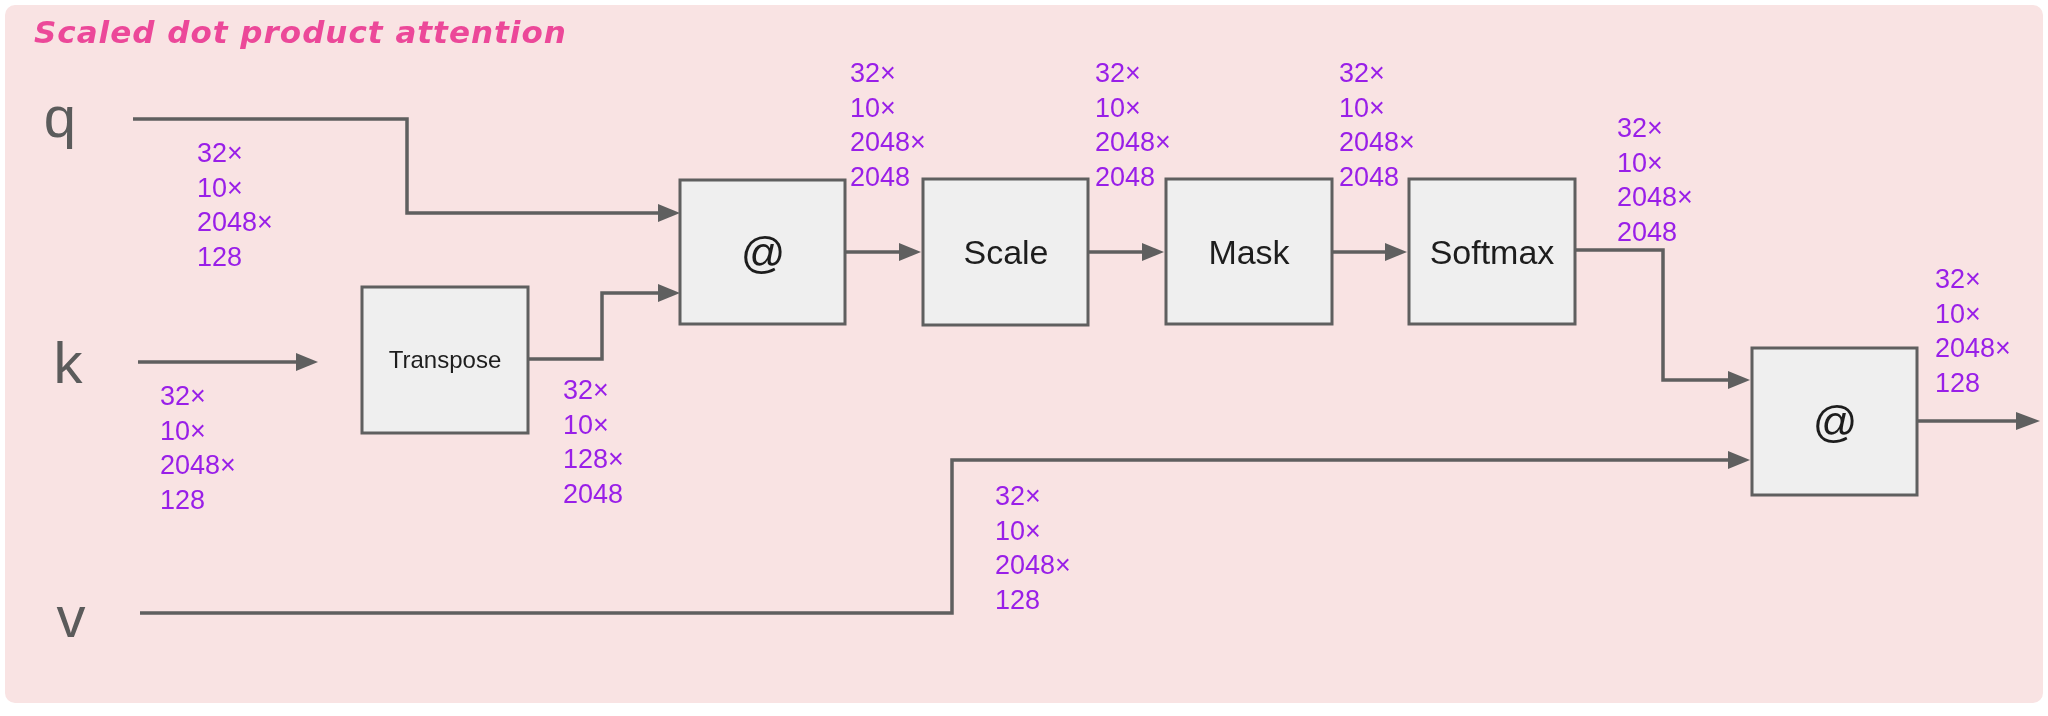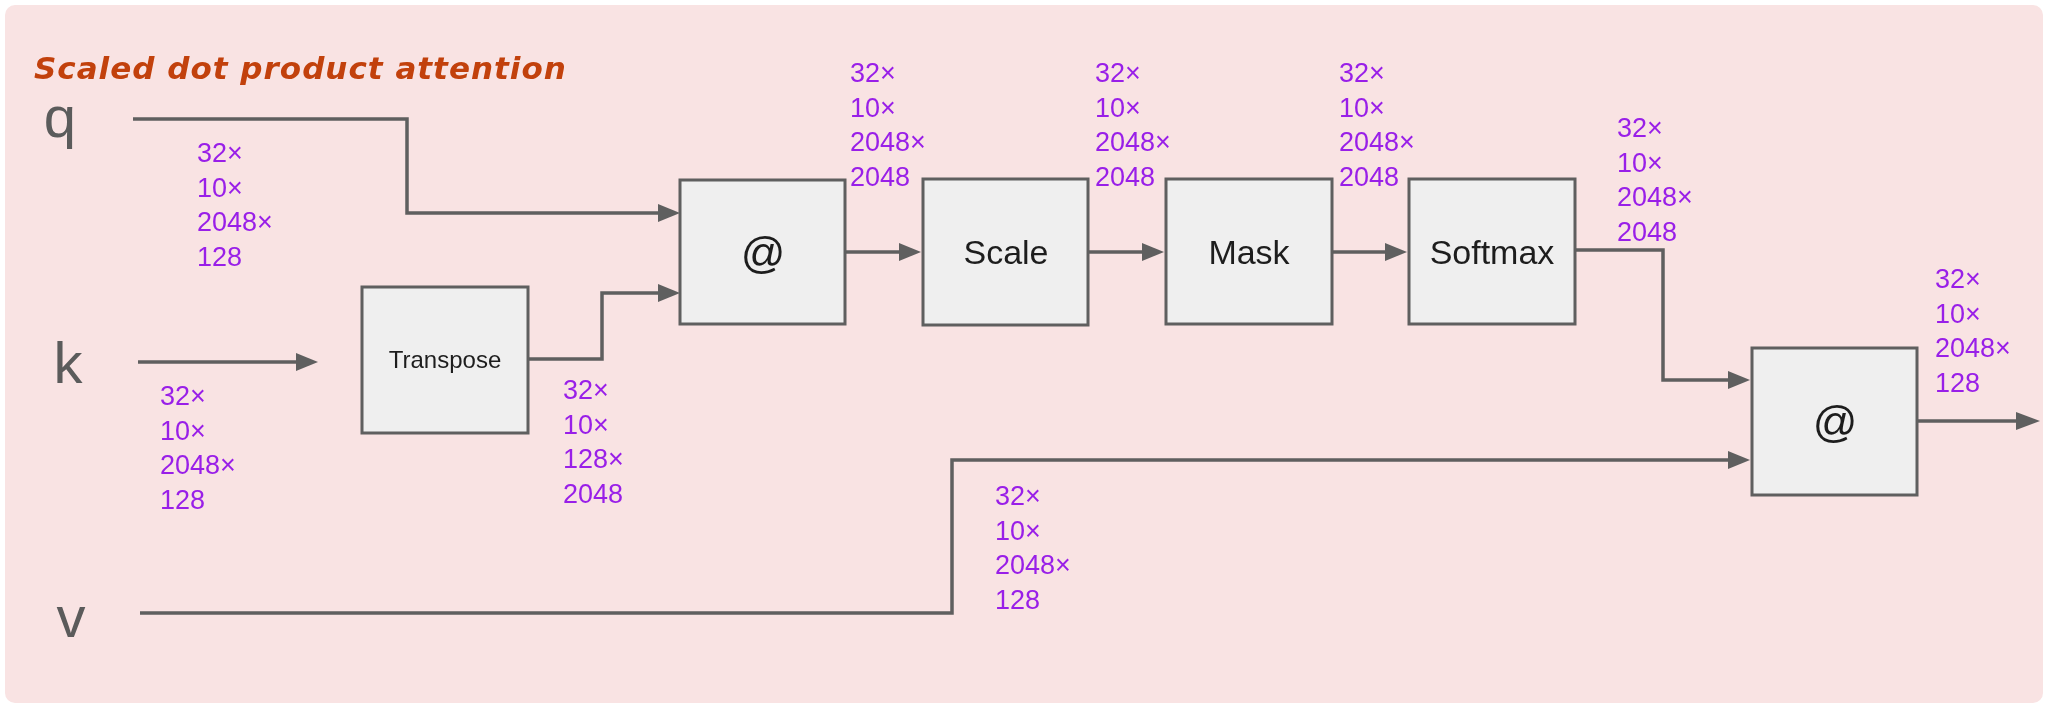--- a/index.html
+++ b/index.html
@@ -1,21 +1,21 @@
 <!DOCTYPE html>
 <html><head>
 <meta charset="utf-8">
 <style>
   html,body{margin:0;padding:0;background:#ffffff;}
   .stage{position:relative;width:2048px;height:716px;background:#ffffff;overflow:hidden;
          font-family:"Liberation Sans",sans-serif;}
   .canvas{position:absolute;left:5px;top:5px;width:2038px;height:698px;
           background:#f9e3e3;border-radius:10px;}
   .title{position:absolute;left:34px;top:14px;font-family:"DejaVu Sans",sans-serif;
-         font-style:italic;font-weight:bold;font-size:31px;letter-spacing:1px;color:#c2410c;margin-top:36px;}
+         font-style:italic;font-weight:bold;font-size:31px;letter-spacing:1px;color:#ec4899;}
   svg{position:absolute;left:0;top:0;}
   svg text{font-family:"Liberation Sans",sans-serif;}
   .iolabel{font-size:58px;fill:#5b5b5b;}
   .nodelabel{fill:#1d1d1d;}
   .ann{font-size:27px;fill:#991fe8;}
   .wire{fill:none;stroke:#5f5f5f;stroke-width:3.5;}
   .ahead{fill:#5f5f5f;stroke:none;}
   .node{fill:#efefef;stroke:#5f5f5f;stroke-width:3;}
 </style>
 </head>

